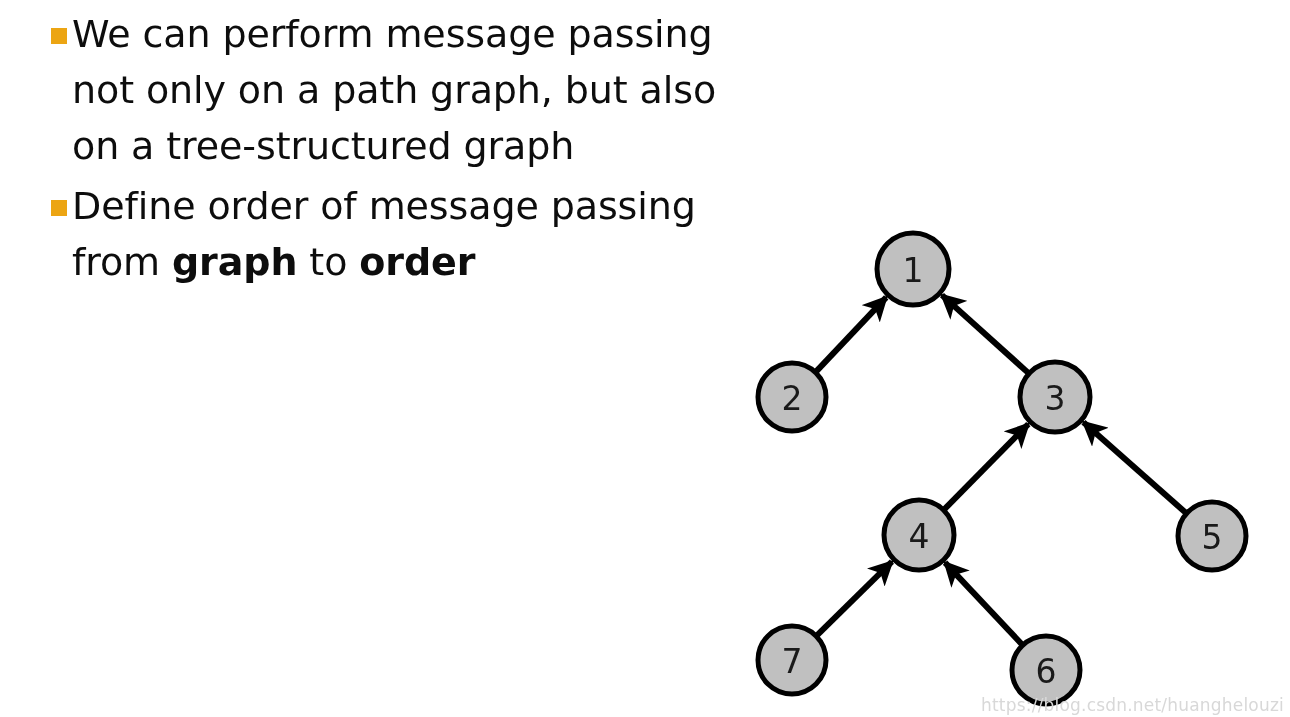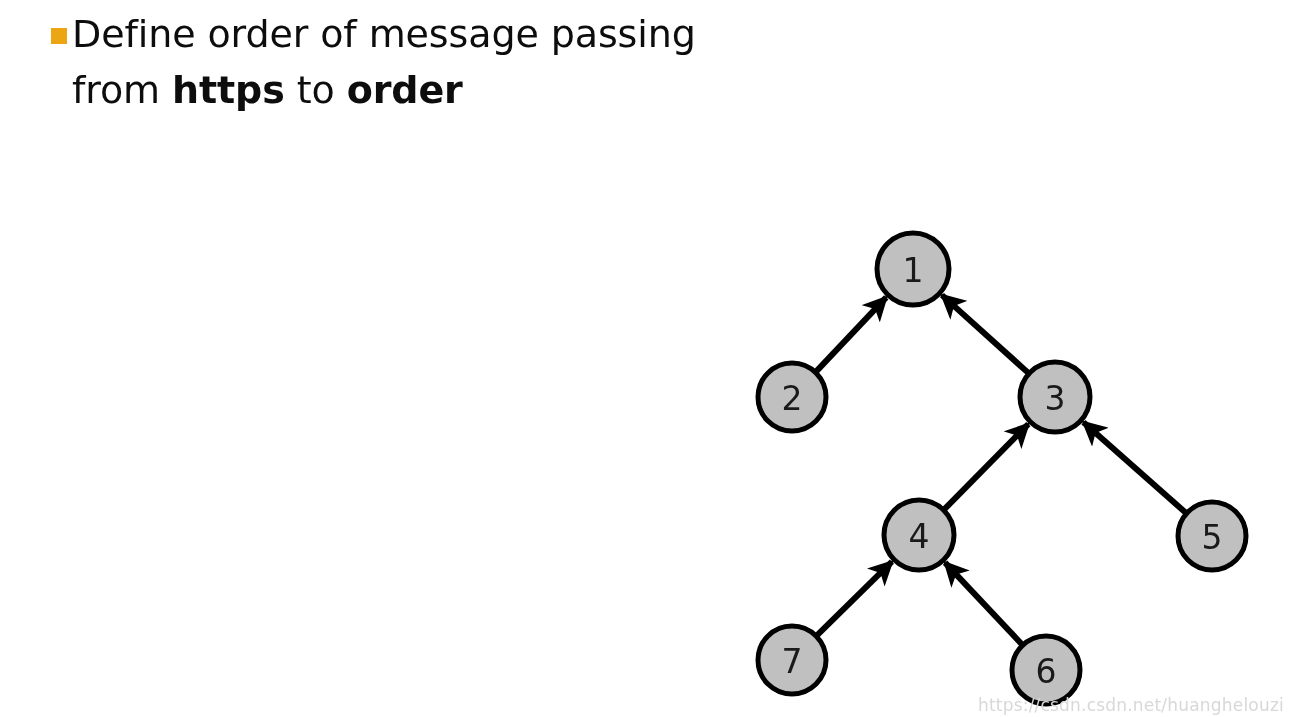--- a/index.html
+++ b/index.html
@@ -89,21 +89,25 @@
     letter-spacing: 0.2px;
     white-space: nowrap;
   }
 </style>
 </head>
 <body>
 
 <ul class="bullet-list">
   <li class="bullet-item">
     <span class="bullet-marker"></span>
-    <span class="bullet-text" id="b2"><span>Define order of message passing from </span><b>https</b><span> to </span><b>order</b></span>
+    <span class="bullet-text" id="b1"><span>We can perform message passing not only on a path graph, but also on a tree-structured graph</span></span>
+  </li>
+  <li class="bullet-item">
+    <span class="bullet-marker"></span>
+    <span class="bullet-text" id="b2"><span>Define order of message passing from </span><b>graph</b><span> to </span><b>order</b></span>
   </li>
 </ul>
 
 <div class="tree-diagram">
   <svg width="1290" height="717" viewBox="0 0 1290 717" xmlns="http://www.w3.org/2000/svg">
     <defs>
       <marker id="arrowhead" viewBox="0 0 10 10" refX="9" refY="5" markerWidth="4.2" markerHeight="4.2" orient="auto-start-reverse">
         <path d="M 0 0 L 10 5 L 0 10 L 2.6 5 z" fill="#000000"></path>
       </marker>
     </defs>
@@ -141,13 +145,13 @@
           <text x="792" y="661" class="node-label">7</text>
         </g>
         <g>
           <circle cx="1046" cy="670" r="34" class="node-circle" fill="#C0C0C0" stroke="#000000"></circle>
           <text x="1046" y="671" class="node-label">6</text>
         </g>
       </g>
   </svg>
 </div>
 
-<div class="watermark">https://csdn.csdn.net/huanghelouzi</div>
+<div class="watermark">https://blog.csdn.net/huanghelouzi</div>
 
 </body></html>

